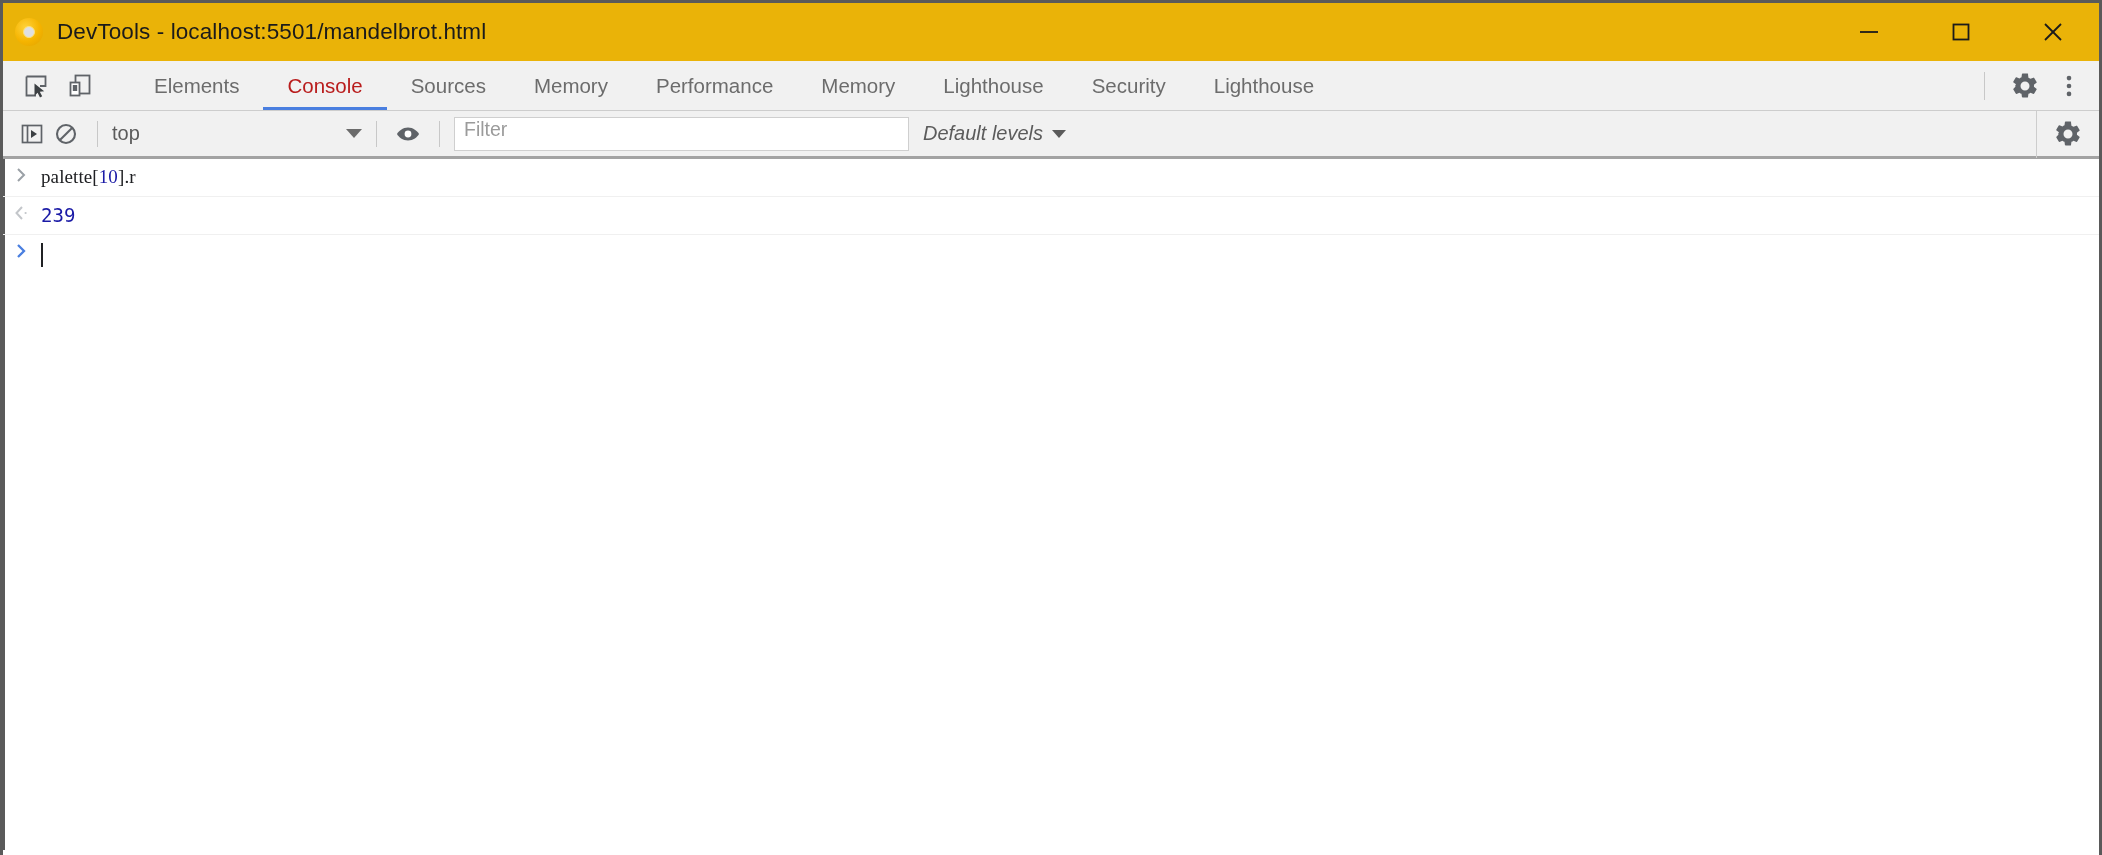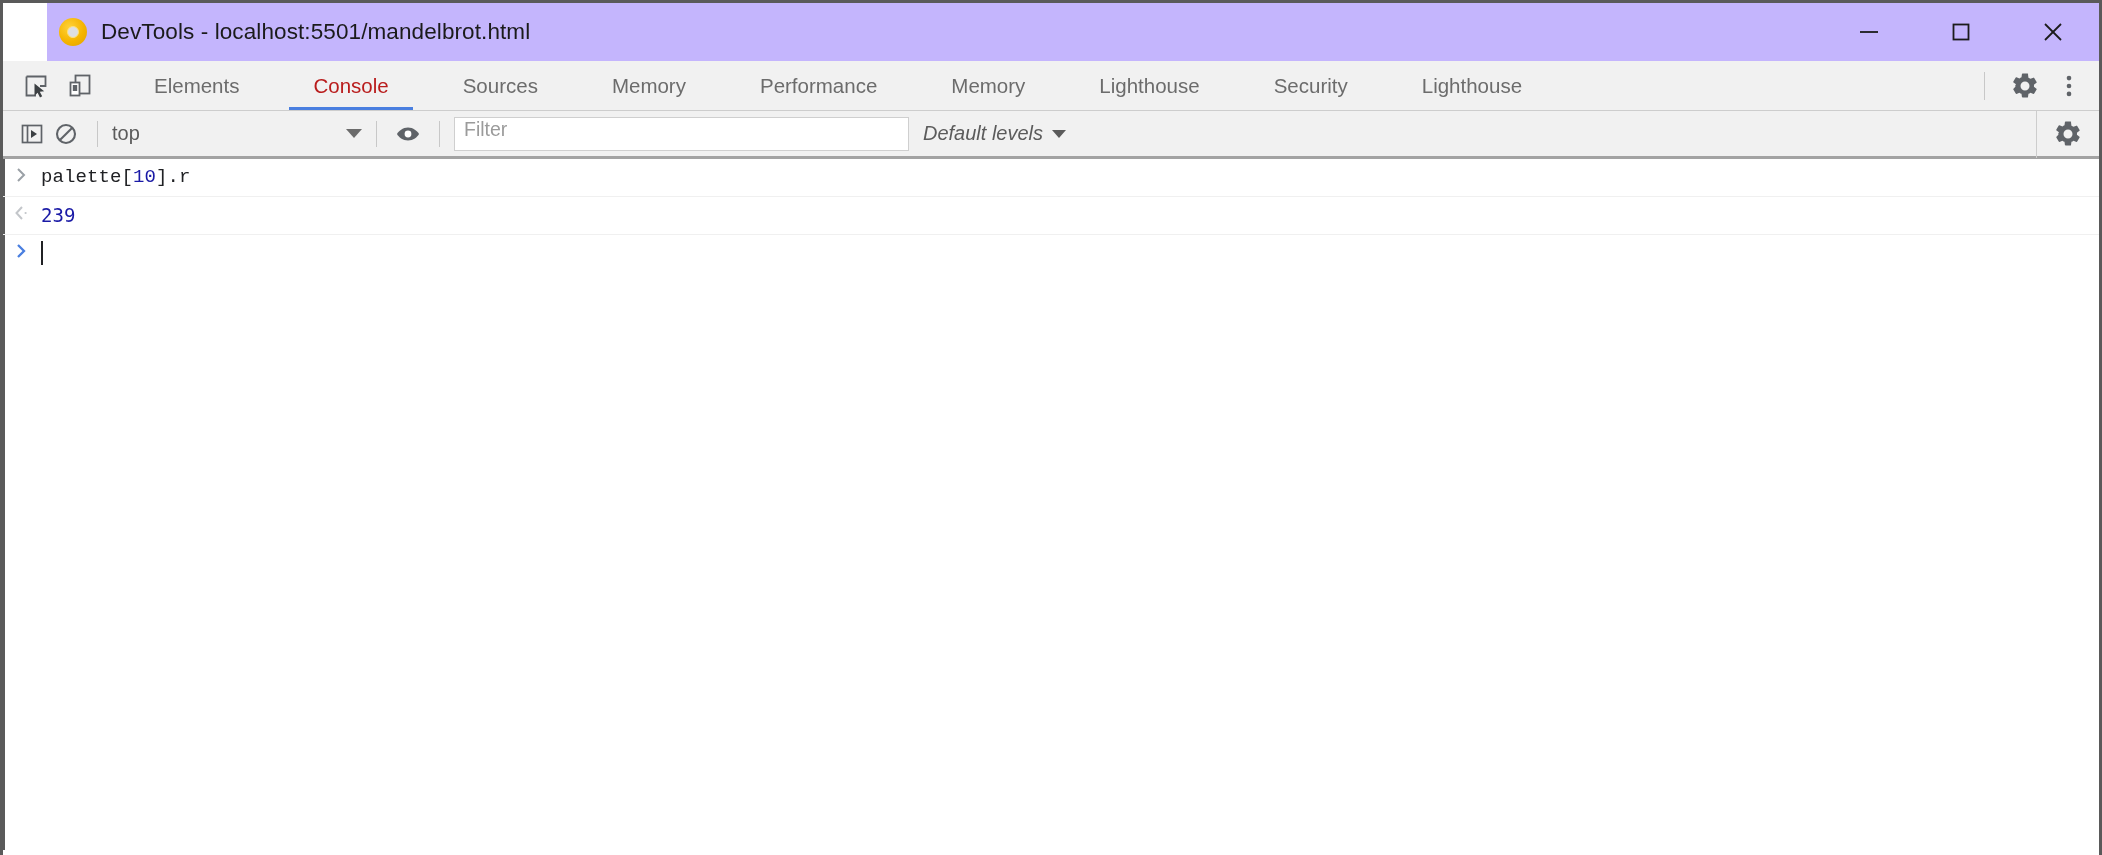--- a/index.html
+++ b/index.html
@@ -26,25 +26,24 @@
     border-left: 3px solid #5a5a5a;
     border-right: 3px solid #5a5a5a;
     border-bottom: 0;
     overflow: hidden;
   }
 
   
   #titlebar {
     position: relative;
     height: 58px;
-    background: #c4b5fd;
-    display: flex;
-    align-items: center;
-    flex: none;
-    margin-left: 44px;
+    background: #eab308;
+    display: flex;
+    align-items: center;
+    flex: none;
   }
   #app-icon {
     width: 28px;
     height: 28px;
     margin-left: 12px;
     margin-right: 14px;
     flex: none;
     position: relative;
   }
   #app-icon .ring {
@@ -114,21 +113,20 @@
     width: 1px;
     background: #c8c8c8;
     margin: 11px 14px 11px 10px;
     flex: none;
   }
   #tabs {
     display: flex;
     align-items: stretch;
     flex: 1 1 auto;
     min-width: 0;
-    gap: 26px;
   }
   .tab {
     position: relative;
     display: flex;
     align-items: center;
     padding: 0 24px;
     font-size: 20.5px;
     color: #6c6c6c;
     white-space: nowrap;
     font-family: "Liberation Sans", sans-serif;
@@ -275,21 +273,21 @@
   .msg-row.prompt-row { border-bottom: none; }
   .msg-gutter {
     width: 38px;
     flex: none;
     display: flex;
     align-items: flex-start;
     justify-content: center;
     padding-top: 2px;
   }
   .msg-text {
-    font-family: Liberation Mono, monospace;
+    font-family: Liberation Serif, serif;
     font-size: 19px;
     line-height: 26px;
     color: #202124;
     white-space: pre;
     letter-spacing: 0.1px;
   }
   .num-lit { color: #1a1aa6; }
   .result-text {
     font-family: "DejaVu Sans Mono", "Liberation Mono", monospace;
     font-size: 19px;

